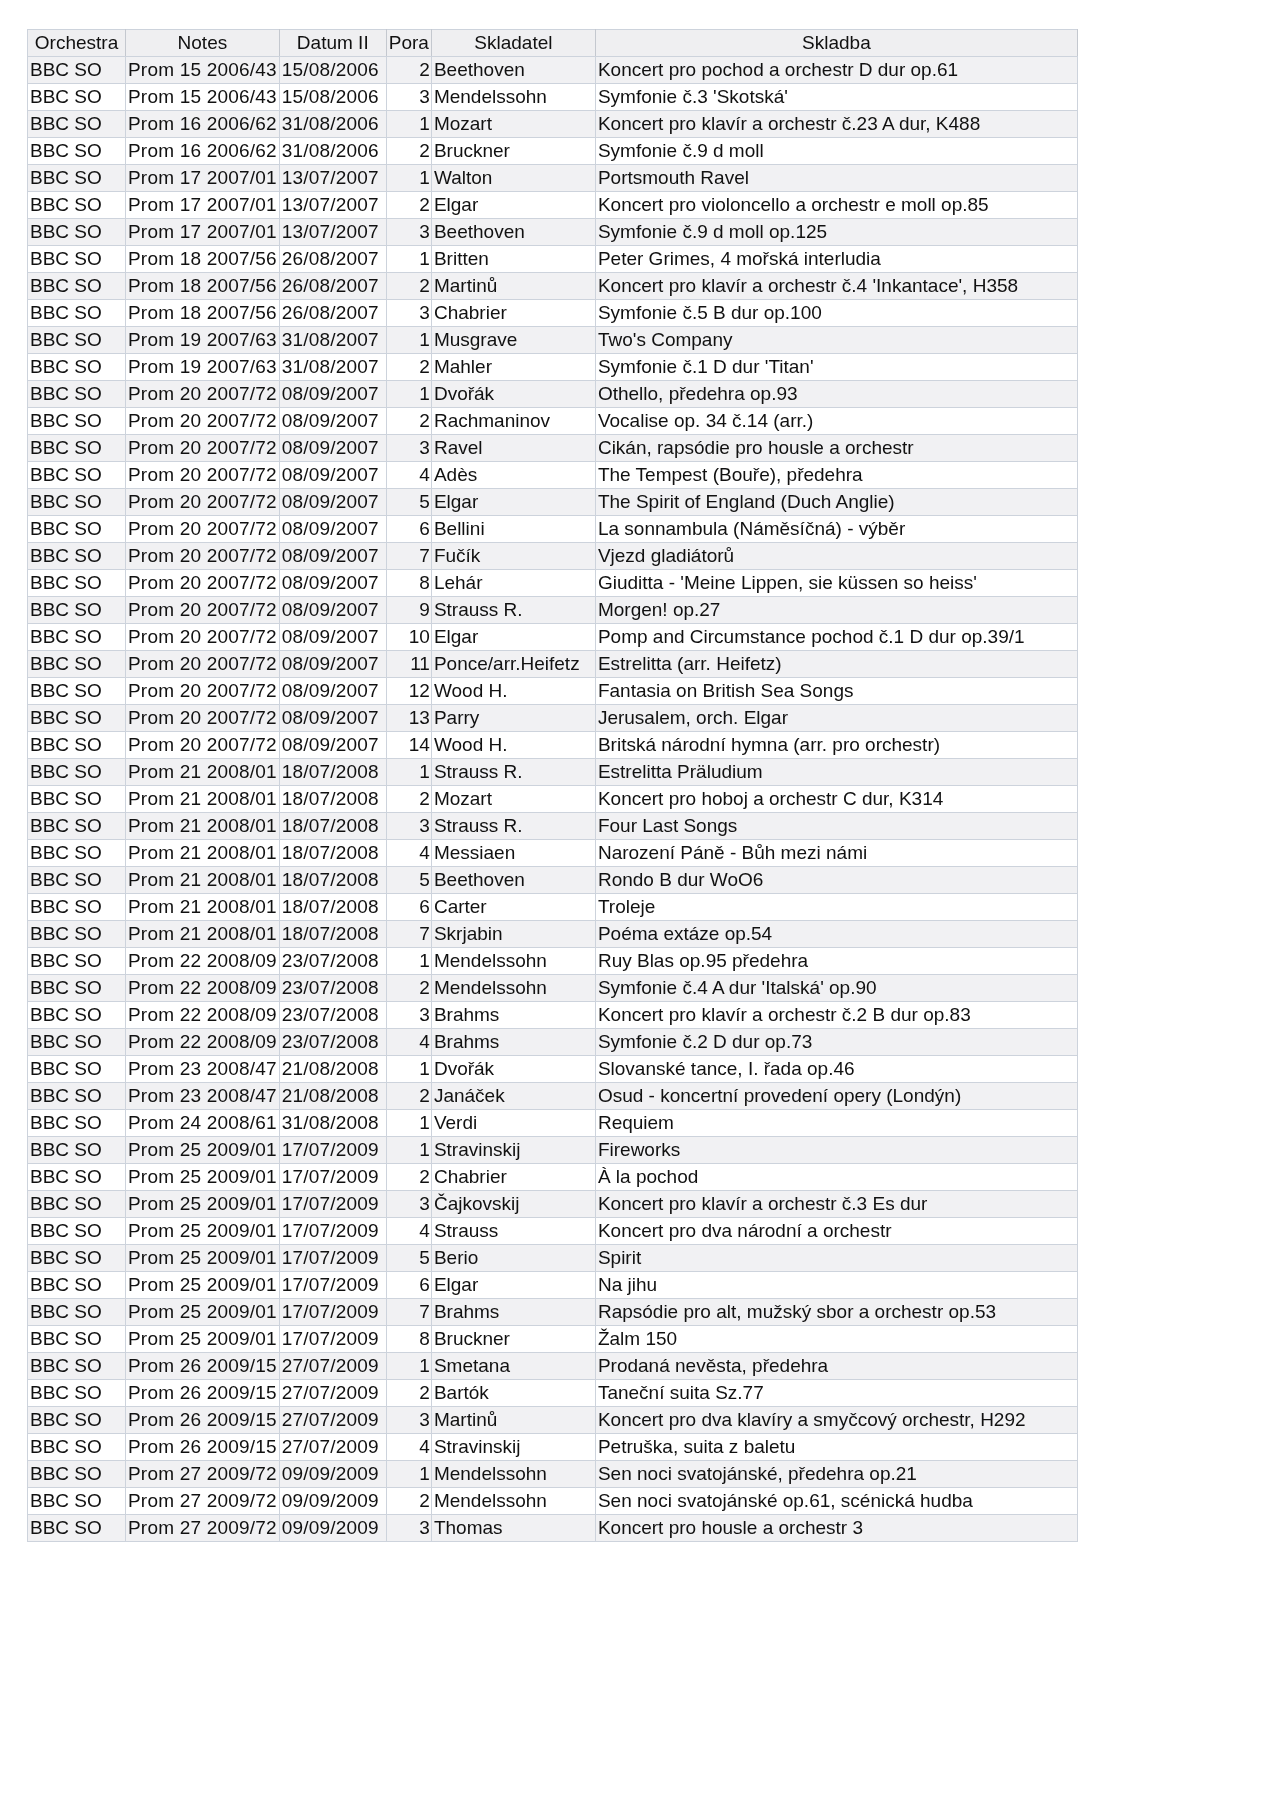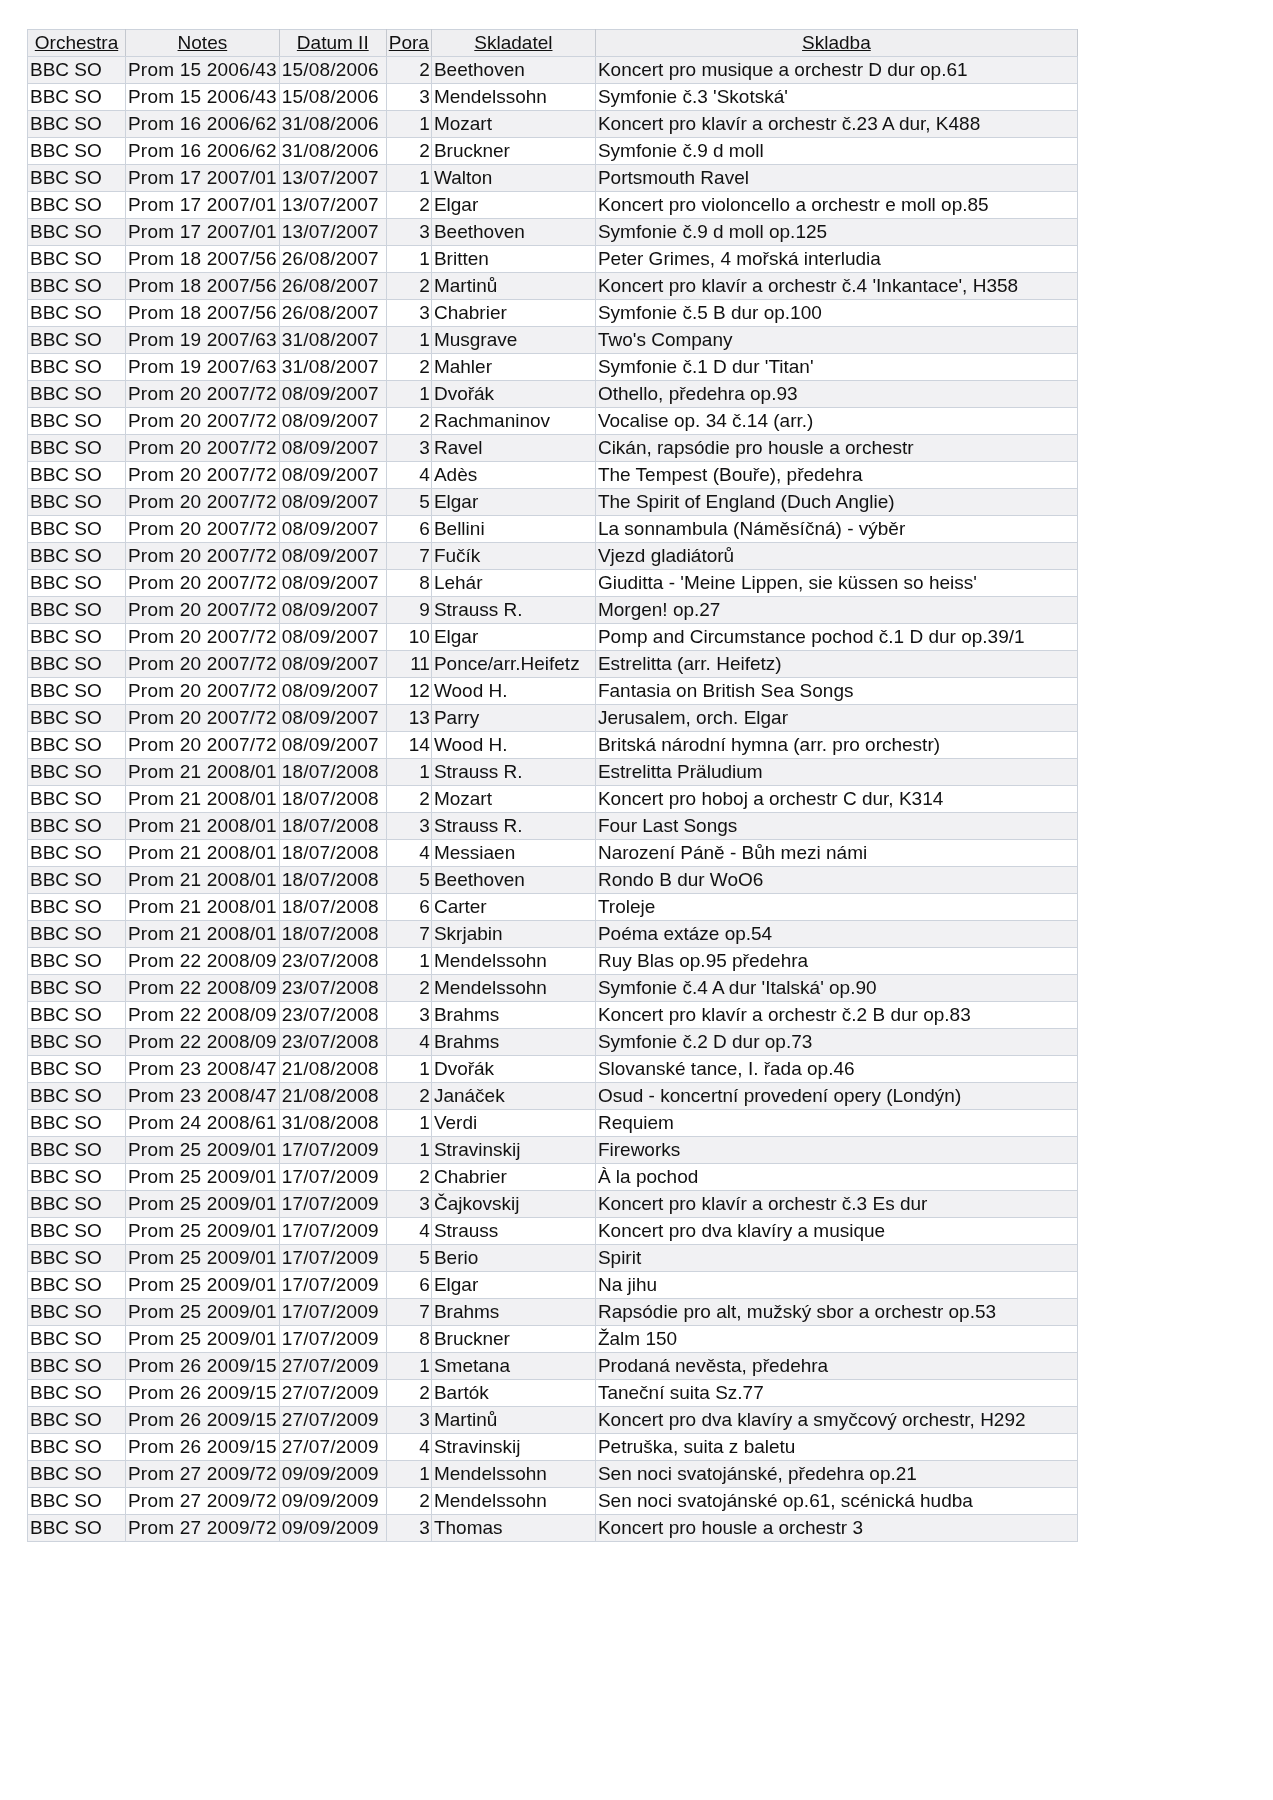--- a/index.html
+++ b/index.html
@@ -2,21 +2,21 @@
 <html><head>
 <meta charset="utf-8">
 <style>
   html, body { margin: 0; padding: 0; background: #ffffff; }
   body { width: 1273px; height: 1800px; position: relative; overflow: hidden;
          font-family: "Liberation Sans", sans-serif; color: #111; }
   .sheet { position: absolute; left: 27px; top: 29px; border-collapse: collapse;
            table-layout: fixed; font-size: 19px; }
   .sheet th, .sheet td { height: 26px; padding: 0 2px; border: 1px solid #cdd3dc;
            white-space: nowrap; overflow: hidden; line-height: 26px; font-weight: normal; }
-  .sheet th { background: #efeff1; text-align: center; border-right: 1.5px solid #c4c8cf; text-decoration: underline; }
+  .sheet th { background: #efeff1; text-align: center; border-right: 1.5px solid #c4c8cf; }
   .sheet tr.odd td { background: #f1f1f3; }
   .sheet tr.even td { background: #ffffff; }
   .sheet td.num { text-align: right; padding-right: 1px; }
   .sheet td.notes, .sheet td.date { letter-spacing: 0.2px; }
   col.c1 { width: 98px; } col.c2 { width: 153px; } col.c3 { width: 107px; }
   col.c4 { width: 39px; } col.c5 { width: 164px; } col.c6 { width: 482px; }
 </style>
 </head>
 <body>
 
@@ -39,21 +39,21 @@
       <th>Skladba</th>
     </tr>
   </thead>
   <tbody id="tbody">
       <tr class="odd">
         <td>BBC SO</td>
         <td class="notes">Prom 15 2006/43</td>
         <td class="date">15/08/2006</td>
         <td class="num">2</td>
         <td>Beethoven</td>
-        <td>Koncert pro musique a orchestr D dur op.61</td>
+        <td>Koncert pro pochod a orchestr D dur op.61</td>
       </tr>
       <tr class="even">
         <td>BBC SO</td>
         <td class="notes">Prom 15 2006/43</td>
         <td class="date">15/08/2006</td>
         <td class="num">3</td>
         <td>Mendelssohn</td>
         <td>Symfonie č.3 'Skotská'</td>
       </tr>
       <tr class="odd">
@@ -383,21 +383,21 @@
         <td class="num">3</td>
         <td>Čajkovskij</td>
         <td>Koncert pro klavír a orchestr č.3 Es dur</td>
       </tr>
       <tr class="even">
         <td>BBC SO</td>
         <td class="notes">Prom 25 2009/01</td>
         <td class="date">17/07/2009</td>
         <td class="num">4</td>
         <td>Strauss</td>
-        <td>Koncert pro dva klavíry a musique</td>
+        <td>Koncert pro dva národní a orchestr</td>
       </tr>
       <tr class="odd">
         <td>BBC SO</td>
         <td class="notes">Prom 25 2009/01</td>
         <td class="date">17/07/2009</td>
         <td class="num">5</td>
         <td>Berio</td>
         <td>Spirit</td>
       </tr>
       <tr class="even">

